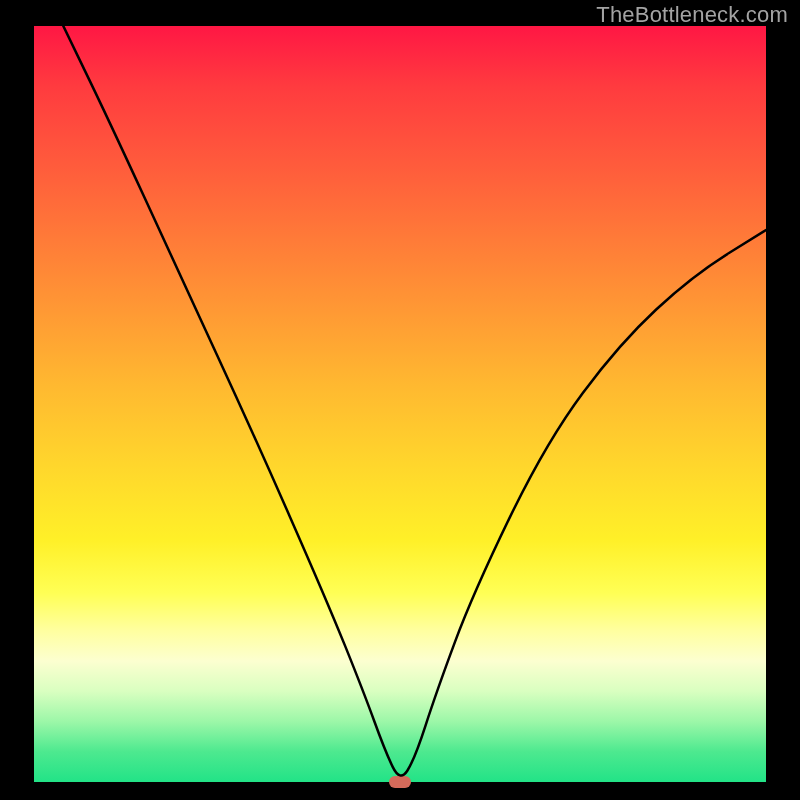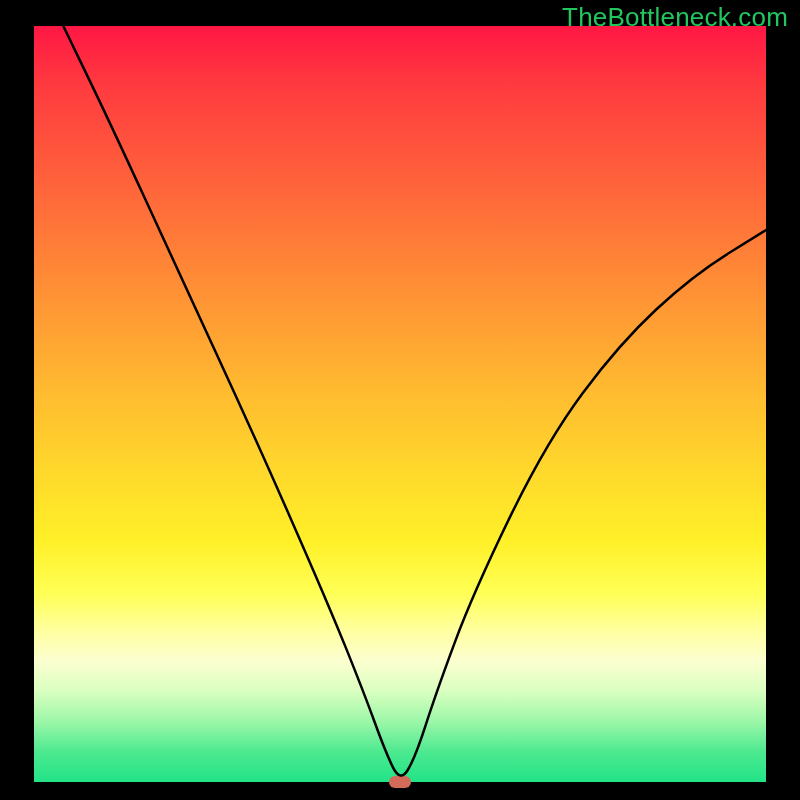--- a/index.html
+++ b/index.html
@@ -14,22 +14,22 @@
   .frame {
     position: relative;
     width: 800px;
     height: 800px;
     background: #000;
   }
   .watermark {
     position: absolute;
     top: 2px;
     right: 12px;
-    color: #22c55e;
-    font-size: 26px;
+    color: #a3a3a3;
+    font-size: 22px;
     letter-spacing: 0.2px;
     z-index: 3;
     margin-left: 18px;
   }
   .plot-area {
     position: absolute;
     left: 34px;
     top: 26px;
     width: 732px;
     height: 756px;

